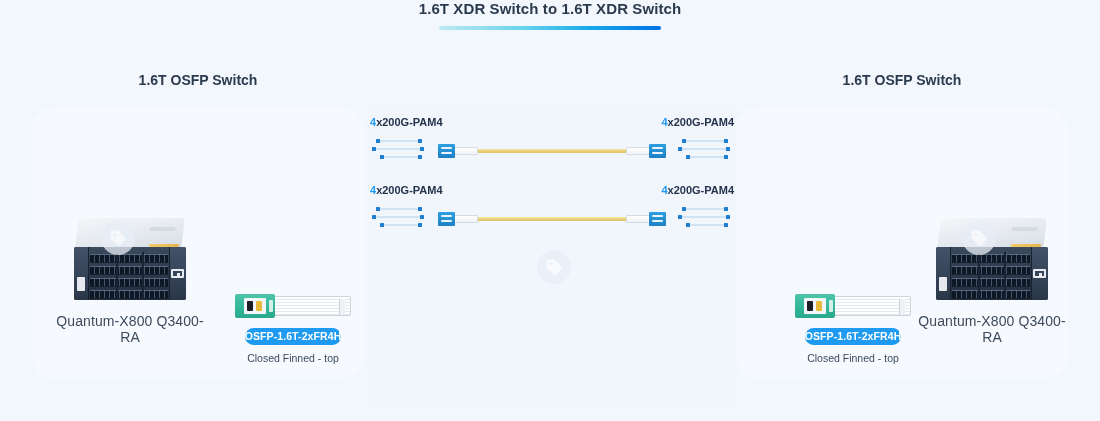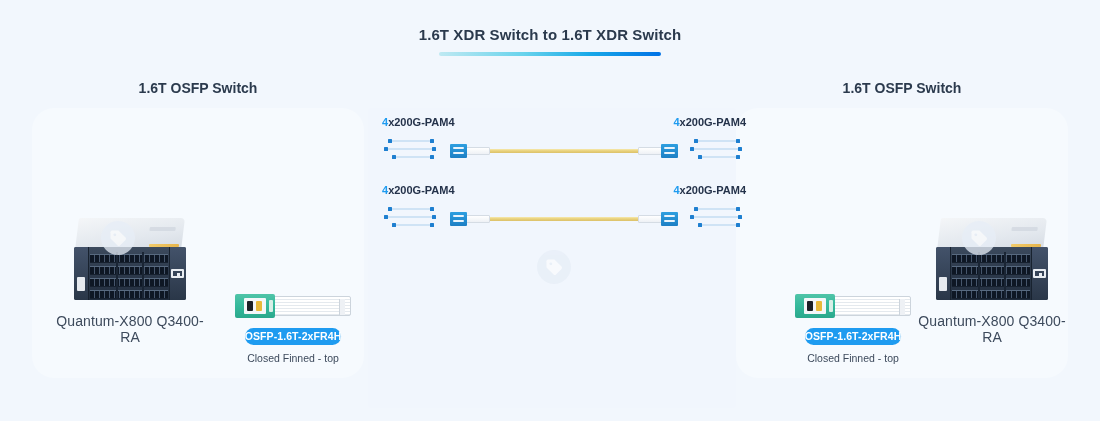--- a/index.html
+++ b/index.html
@@ -19,21 +19,20 @@
 
   
   .header {
     width: 1100px;
     height: 68px;
     background: #f2f7fd;
     display: flex;
     flex-direction: column;
     align-items: center;
     justify-content: flex-start;
-    padding-top: 26px;
     position: relative;
   }
   .header-title {
     font-size: 15px;
     font-weight: bold;
     color: #2b3a4d;
     letter-spacing: 0.1px;
     line-height: 18px;
   }
   .header-rule {
@@ -59,21 +58,21 @@
     width: 332px;
     height: 270px;
     background: #f6fafe;
     border-radius: 22px;
   }
   .panel.left  { left: 32px; }
   .panel.right { left: 736px; }
 
   .panel-title {
     position: absolute;
-    top: 12px;
+    top: 4px;
     width: 332px;
     text-align: center;
     font-size: 14px;
     font-weight: bold;
     color: #2b3a4d;
   }
   .panel-title.left  { left: 32px;  }
   .panel-title.right { left: 736px; }
 
   
@@ -302,21 +301,21 @@
   }
   .xcvr-sub {
     margin-top: 7px;
     font-size: 10.5px;
     color: #3d4a5c;
   }
 
   
   .link {
     position: absolute;
-    left: 12px;
+    left: 0;
     width: 368px;
     height: 64px;
   }
   .link.top    { top: 8px;  }
   .link.bottom { top: 76px; }
 
   .link-label {
     position: absolute;
     top: 0;
     font-size: 11px;

